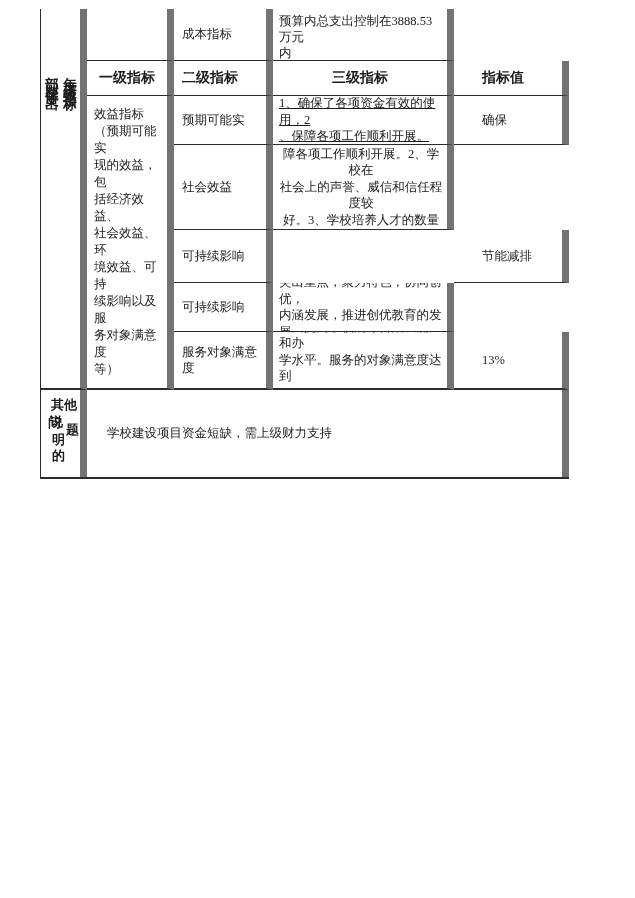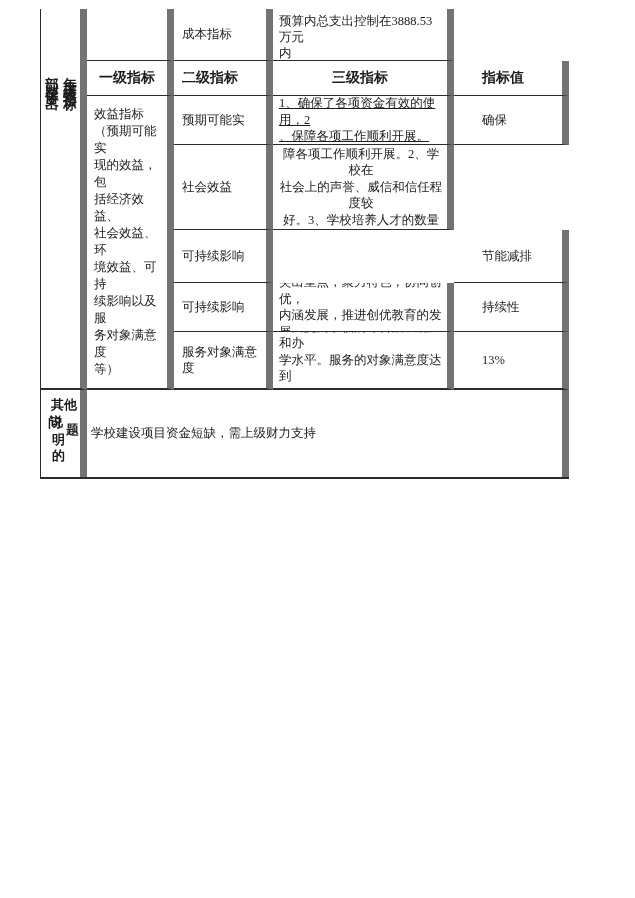--- a/index.html
+++ b/index.html
@@ -100,32 +100,31 @@
 社会上的声誉、威信和信任程度较
 好。3、学校培养人才的数量稳定
 增长，人才质量显著提高。</div>
 
   <div class="c col2" style="grid-column:3;grid-row:5;">可持续影响</div>
   <div class="c col4" style="grid-column:5;grid-row:5;">节能减排</div>
 
   <div class="c col2" style="grid-column:3;grid-row:6;text-align:center;">可持续影响</div>
   <div class="c col3" style="grid-column:4;grid-row:6;">突出重点，聚力特色，协同创优，
 内涵发展，推进创优教育的发展。</div>
-  <div class="c col4" style="grid-column:5;grid-row:6;">持续性</div>
 
   <div class="c col2 thickb" style="grid-column:3;grid-row:7;">服务对象满意度</div>
   <div class="c col3 thickb" style="grid-column:4;grid-row:7;">全面提高学校的综合治理能力和办
 学水平。服务的对象满意度达到
 100%</div>
   <div class="c col4 thickb" style="grid-column:5;grid-row:7;">13%</div>
 
   <div class="c nob other-label" style="grid-column:1;grid-row:8;">
     <span class="g0">其</span>
     <span class="g1">他</span>
     <span class="g2">说</span>
     <span class="g3">问</span>
     <span class="g4">题</span>
     <span class="g5">明</span>
     <span class="g6">的</span>
   </div>
-  <div class="c nob other-content" style="grid-column:2/6;grid-row:8;">学校建设项目资金短缺，需上级财力支持</div>
+  <div class="c nob other-content" style="grid-column:2/6;grid-row:8;margin-left:16px;">学校建设项目资金短缺，需上级财力支持</div>
 
 </div>
 
 </body></html>

